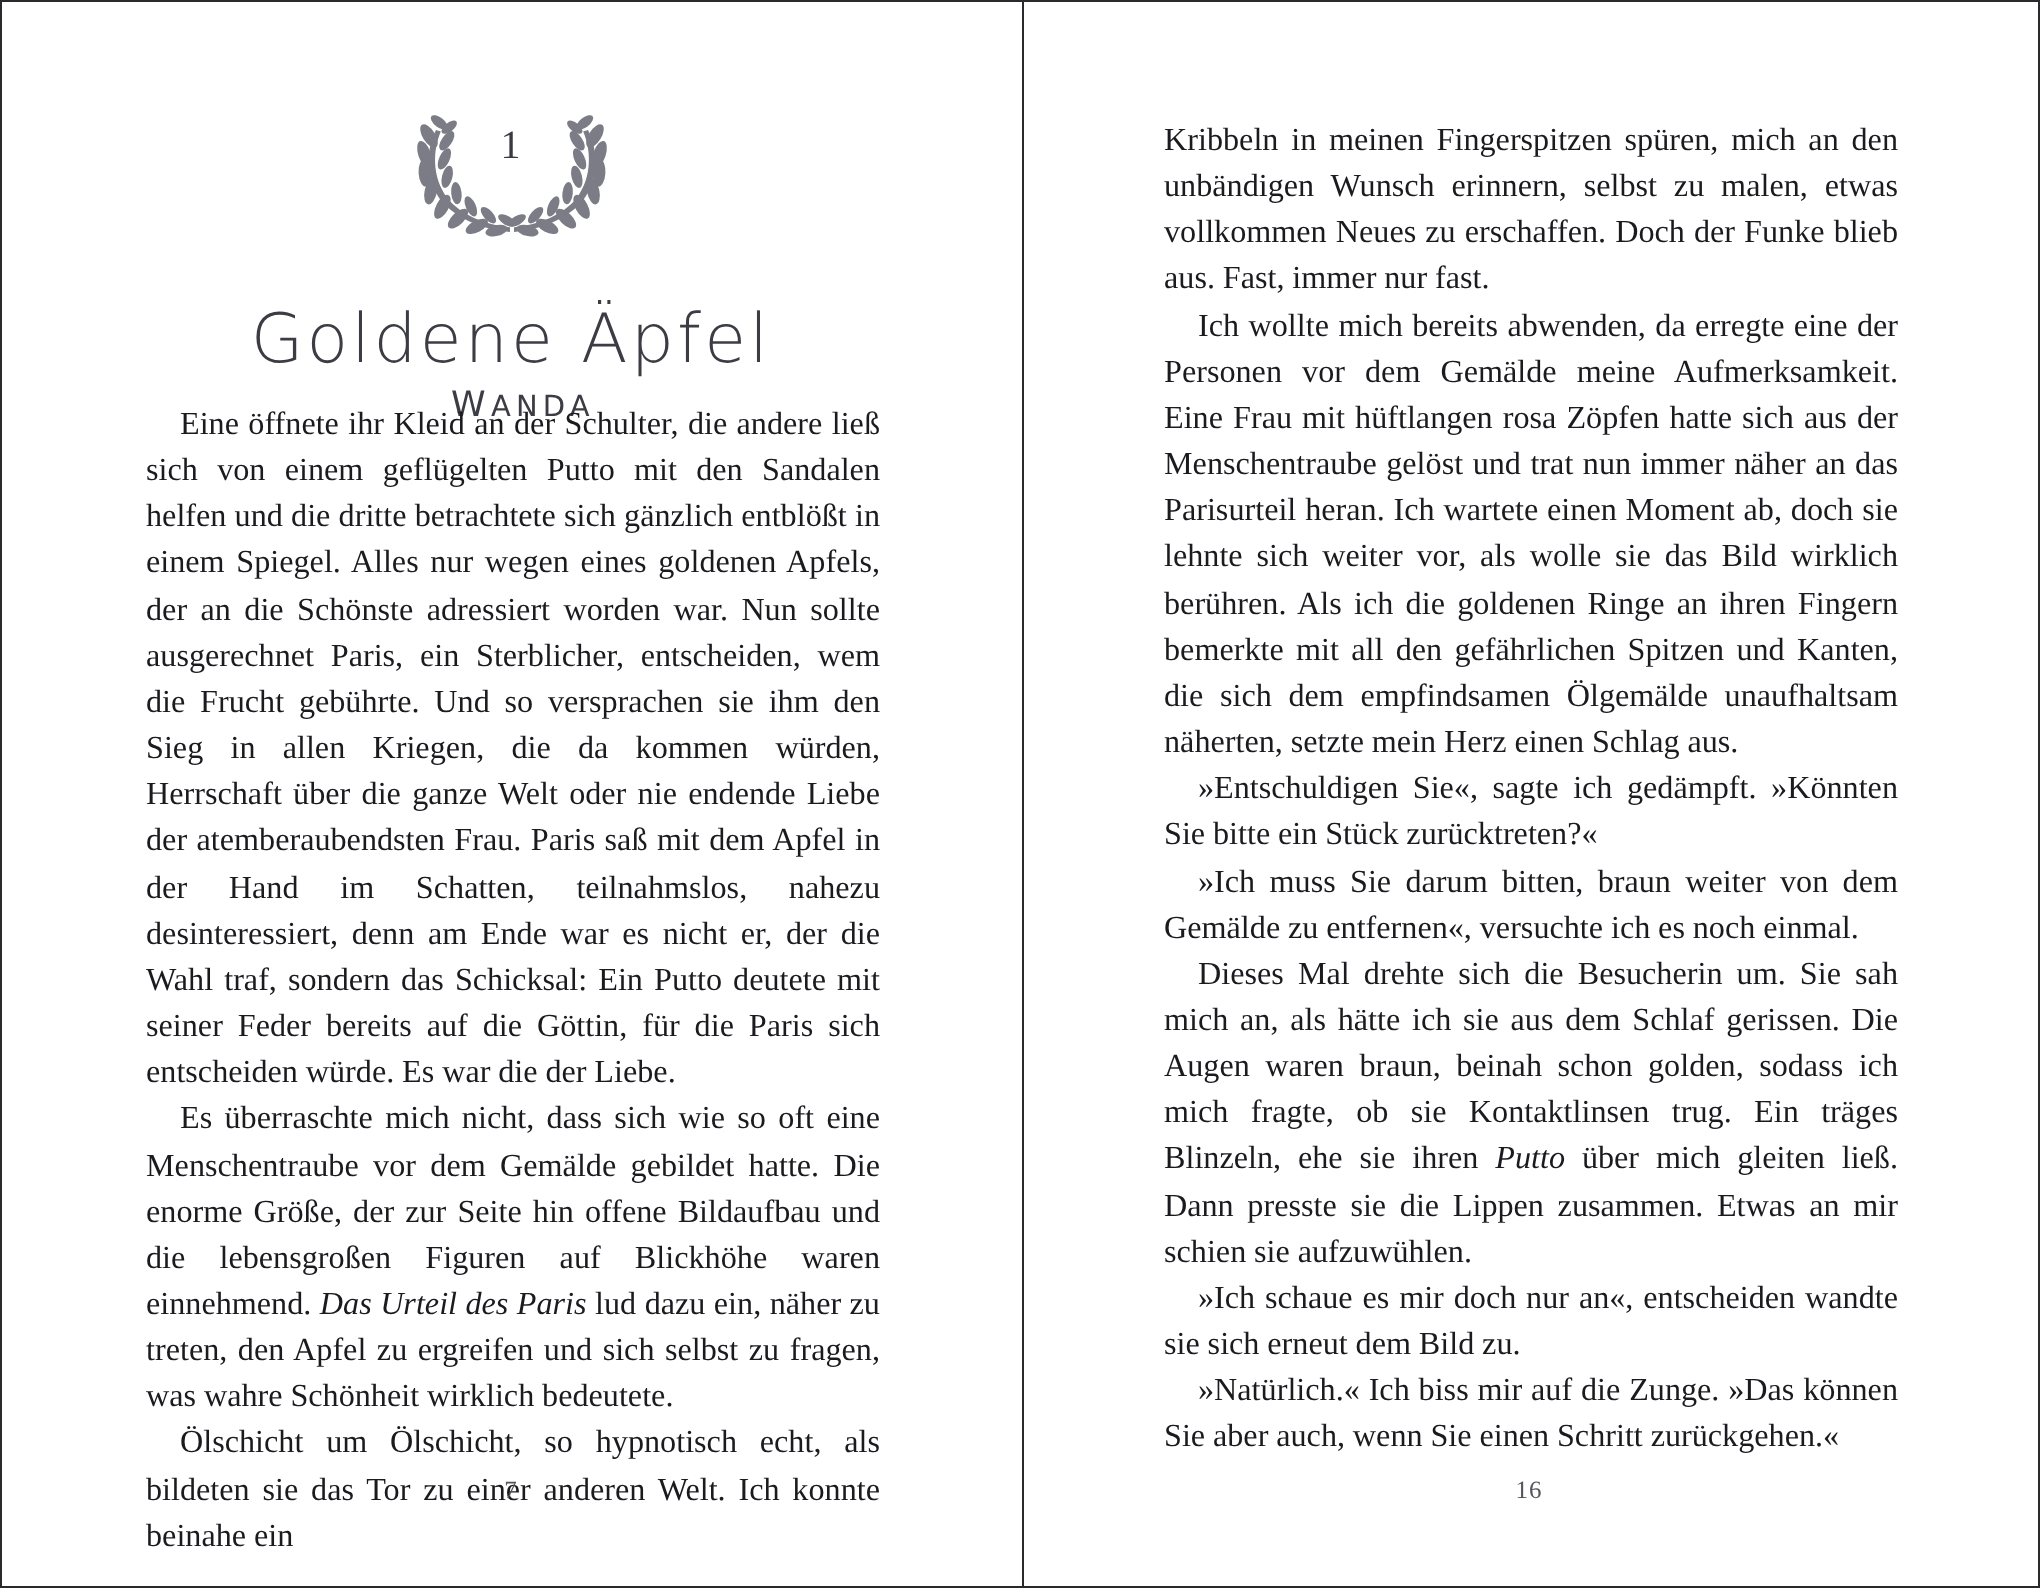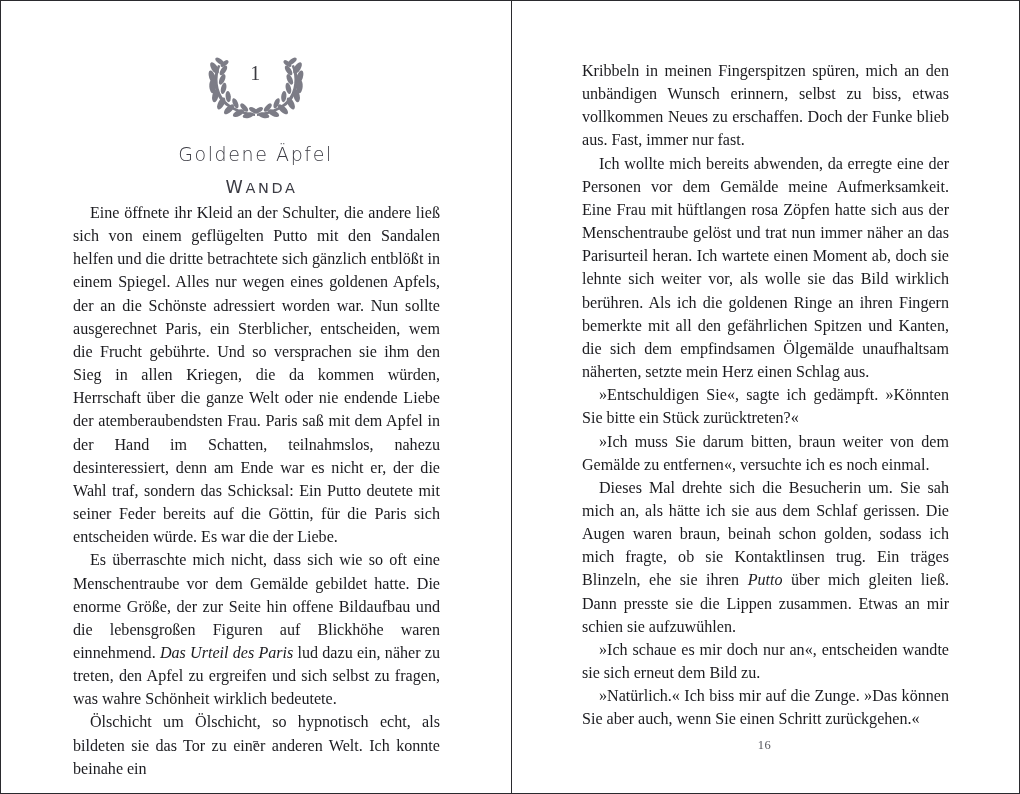--- a/index.html
+++ b/index.html
@@ -96,24 +96,24 @@
     top: 10px;
     text-align: center;
     font-family: "Liberation Serif", "DejaVu Serif", serif;
     font-size: 20px;
     line-height: 20px;
     color: #3a3a40;
     letter-spacing: 0.5px;
   }
 
   .chapter-title {
-    margin-top: 20px;
+    margin-top: 36px;
     font-family: "DejaVu Sans", "Liberation Sans", sans-serif;
     font-weight: 300;
-    font-size: 19px;
+    font-size: 34px;
     line-height: 30px;
     letter-spacing: 1.6px;
     color: #3c3c44;
   }
 
   .chapter-subtitle {
     margin-top: 9px;
     font-family: "DejaVu Sans", "Liberation Sans", sans-serif;
     font-weight: 400;
     font-size: 14.5px;
@@ -236,21 +236,21 @@
       <div class="folio">7</div>
     </div>
   </div>
 
   <div id="gutter-divider"></div>
 
   <div class="page page-right">
     <div class="page-body">
 
       <div class="text-column">
-        <p class="para first-para">Kribbeln in meinen Fingerspitzen spüren, mich an den unbändigen Wunsch erinnern, selbst zu biss, etwas vollkommen Neues zu erschaffen. Doch der Funke blieb aus. Fast, immer nur fast.</p>
+        <p class="para first-para">Kribbeln in meinen Fingerspitzen spüren, mich an den unbändigen Wunsch erinnern, selbst zu malen, etwas vollkommen Neues zu erschaffen. Doch der Funke blieb aus. Fast, immer nur fast.</p>
         <p class="para">Ich wollte mich bereits abwenden, da erregte eine der Personen vor dem Gemälde meine Aufmerksamkeit. Eine Frau mit hüftlangen rosa Zöpfen hatte sich aus der Menschentraube gelöst und trat nun immer näher an das Parisurteil heran. Ich wartete einen Moment ab, doch sie lehnte sich weiter vor, als wolle sie das Bild wirklich berühren. Als ich die goldenen Ringe an ihren Fingern bemerkte mit all den gefährlichen Spitzen und Kanten, die sich dem empfindsamen Ölgemälde unaufhaltsam näherten, setzte mein Herz einen Schlag aus.</p>
         <p class="para">»Entschuldigen Sie«, sagte ich gedämpft. »Könnten Sie bitte ein Stück zurücktreten?«</p>
         <p class="para">»Ich muss Sie darum bitten, braun weiter von dem Gemälde zu entfernen«, versuchte ich es noch einmal.</p>
         <p class="para"><span>Dieses Mal drehte sich die Besucherin um. Sie sah mich an, als hätte ich sie aus dem Schlaf gerissen. Die Augen waren braun, beinah schon golden, sodass ich mich fragte, ob sie Kontaktlinsen trug. Ein träges Blinzeln, ehe sie ihren </span><em>Putto</em><span> über mich gleiten ließ. Dann presste sie die Lippen zusammen. Etwas an mir schien sie aufzuwühlen.</span></p>
         <p class="para">»Ich schaue es mir doch nur an«, entscheiden wandte sie sich erneut dem Bild zu.</p>
         <p class="para">»Natürlich.« Ich biss mir auf die Zunge. »Das können Sie aber auch, wenn Sie einen Schritt zurückgehen.«</p>
       </div>
 
       <div class="folio">16</div>
     </div>

